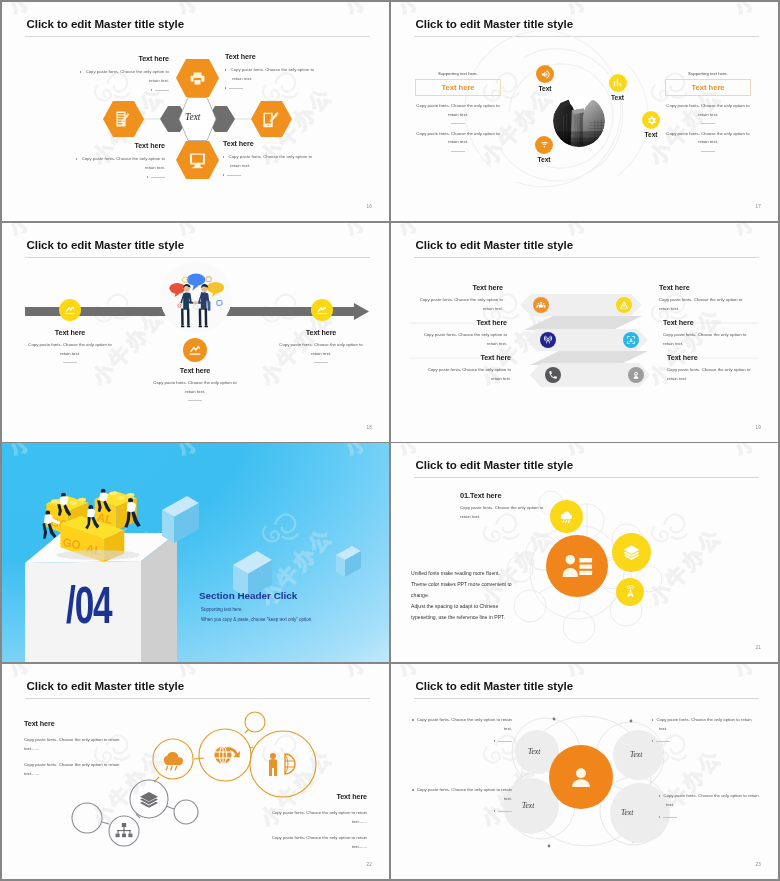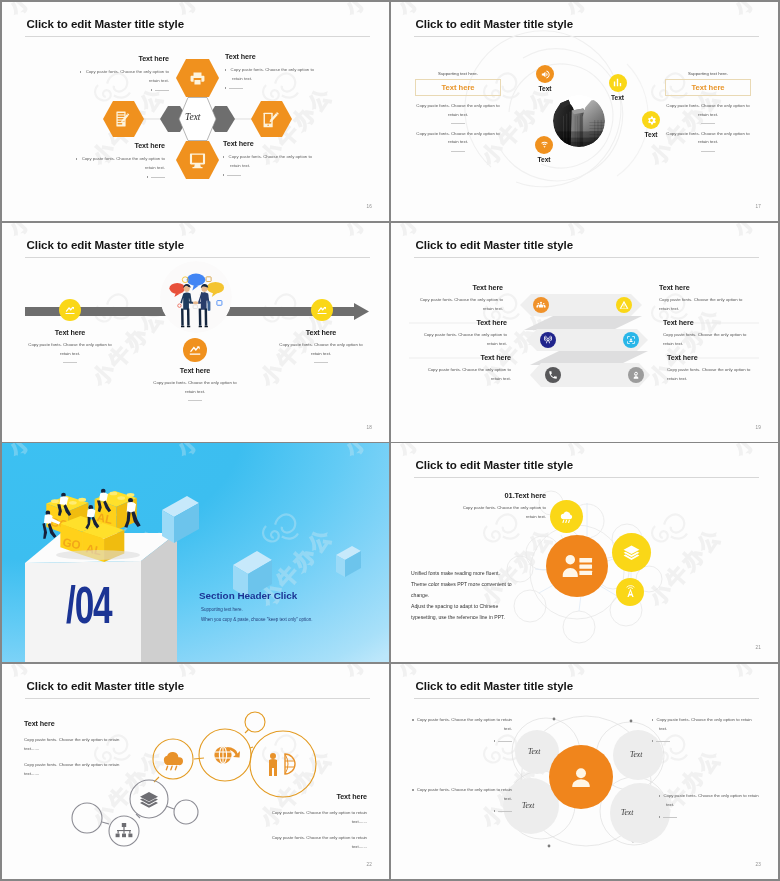--- a/index.html
+++ b/index.html
@@ -940,21 +940,21 @@
             <path d="M6.2 3.2a8 8 0 0 1 11.6 0"></path>
           </g>
         </svg>
     </div>
 
     <div class="cl-para">
       <div>Unified fonts make reading more fluent. Theme color makes PPT more convenient to change.
 Adjust the spacing to adapt to Chinese typesetting, use the reference line in PPT.</div>
     </div>
 
-    <div class="cl-blk" style="left:60px;top:48px;width:95px;text-align:right;">
+    <div class="cl-blk" style="left:69px;top:48px;width:95px;text-align:left;">
       <div class="h-sm2">01.Text here</div>
       <div class="tbody">Copy paste fonts. Choose the only option to retain text.</div>
     </div>
 
     <div class="pagenum">21</div>
   </div>
 
   <div class="slide s-bl">
     <div class="wm">
         <div class="wmtile" style="left:0px;top:0px;">

